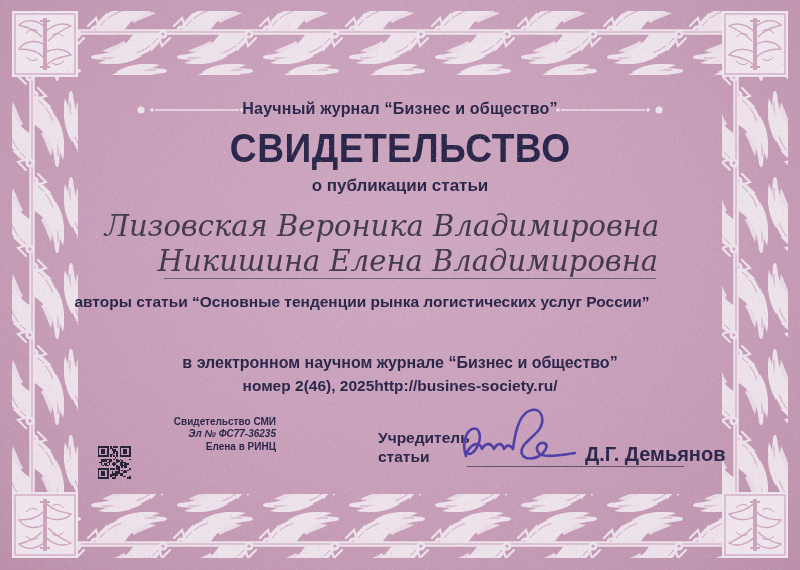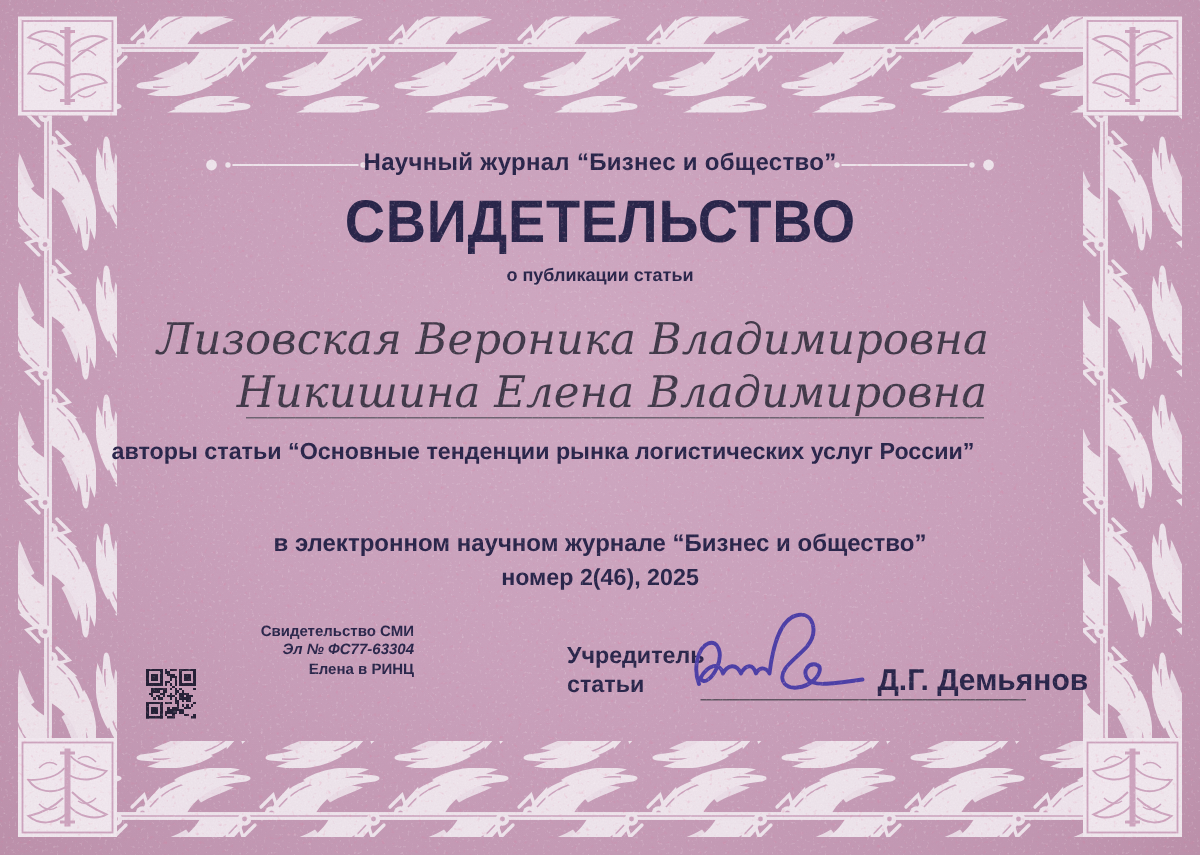--- a/index.html
+++ b/index.html
@@ -8,21 +8,21 @@
     background:radial-gradient(ellipse at 50% 42%, #cfa9c2 0%, #c9a0bb 50%, #c095b0 88%, #bb8fa9 100%);
     font-family:"Liberation Sans", sans-serif;
   }
   .abs{position:absolute;}
   svg.layer{position:absolute;left:0;top:0;pointer-events:none;}
   .t{color:#262348;font-weight:600;white-space:nowrap;}
   .center-line{left:0;right:0;text-align:center;}
   .journal-header{top:100px;font-size:16px;letter-spacing:.2px;}
   .title-line{top:128px;font-size:40px;line-height:1;letter-spacing:.5px;}
   .title-line span{display:inline-block;transform:scaleX(.93);}
-  .subtitle-line{top:176px;font-size:12px;}
+  .subtitle-line{top:176px;font-size:17px;}
   .script-name{
     font-family:"DejaVu Serif", cursive, serif;font-style:italic;
     color:#3e3747;font-size:29px;font-weight:500;white-space:nowrap;text-align:center;
   }
   .name1{top:209px;left:0;width:764px;}
   .name2{top:244px;left:16px;width:784px;}
   .name-underline{left:164px;top:278px;width:492px;height:1px;background:#6d6270;}
   .authors-line{top:293px;left:0;width:724px;text-align:center;font-size:15.5px;}
   .journal-line{top:354px;font-size:16px;}
   .issue-row{top:377px;left:0;right:0;display:flex;justify-content:center;font-size:15.5px;}
@@ -122,25 +122,26 @@
   <div class="abs script-name name1">Лизовская Вероника Владимировна</div>
   <div class="abs script-name name2">Никишина Елена Владимировна</div>
   <div class="abs name-underline"></div>
 
   <div class="abs t center-line journal-line">в электронном научном журнале “Бизнес и общество”</div>
 
   <div class="abs t authors-line">авторы статьи “Основные тенденции рынка логистических услуг России”</div>
 
   <div class="abs t issue-row">
     <span>номер 2(46), 2025</span>
+    <span>http://busines-society.ru/</span>
   </div>
 
   <div class="abs t media-block">
     <div>Свидетельство СМИ</div>
-    <div class="it">Эл № ФС77-63304</div>
+    <div class="it">Эл № ФС77-36235</div>
     <div>Елена в РИНЦ</div>
   </div>
 
   <svg id="qr-svg" viewBox="0 0 21 21" shape-rendering="crispEdges" aria-hidden="true">
       <rect x="0" y="0" width="7" height="1" fill="#211d33"></rect>
       <rect x="0" y="6" width="7" height="1" fill="#211d33"></rect>
       <rect x="0" y="0" width="1" height="7" fill="#211d33"></rect>
       <rect x="6" y="0" width="1" height="7" fill="#211d33"></rect>
       <rect x="2" y="2" width="3" height="3" fill="#211d33"></rect>
       <rect x="14" y="0" width="7" height="1" fill="#211d33"></rect>

